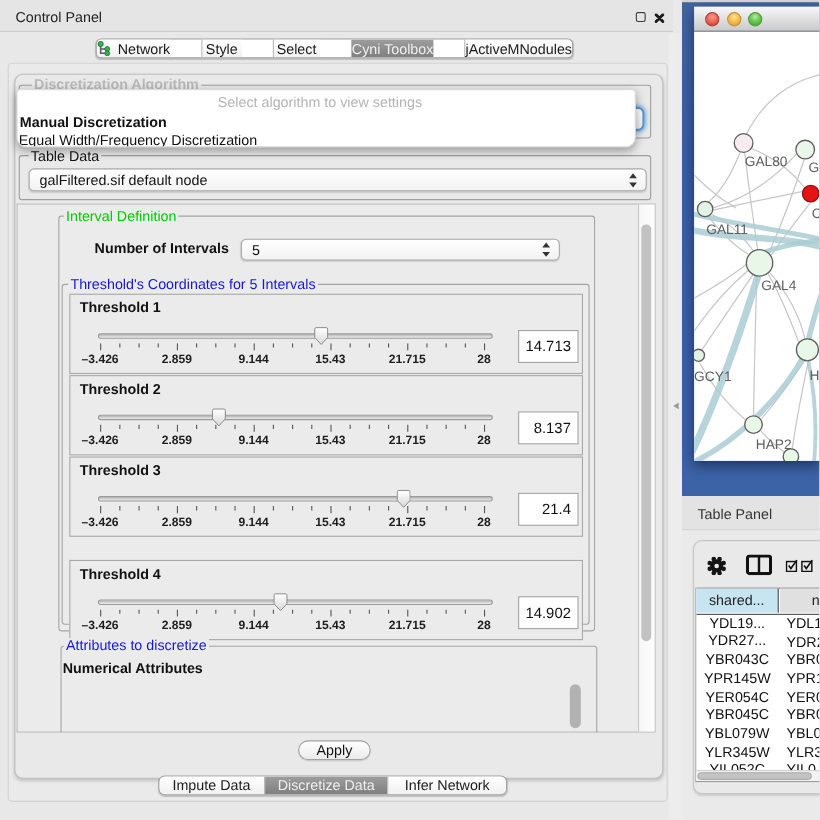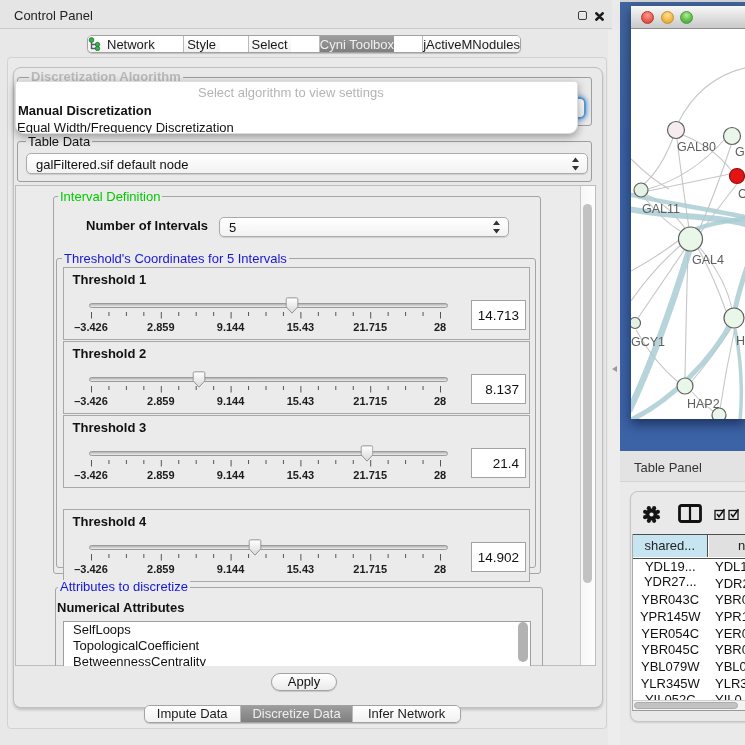--- a/index.html
+++ b/index.html
@@ -270,25 +270,20 @@
   </svg>
   <div class="vbox" style="left:407.5px; top:32px; width:55px; height:30px;">
       <span>14.902</span>
     </div>
 </div>
 
 <div class="abs" style="left:16px; top:580px; width:579px; height:86px; overflow:hidden;">
   <div class="gbox" style="left:38.5px; top:7px; width:488px; height:120px; border-color:#a5a5a5;"></div>
   <div class="gtitle" style="left:42px; top:0px; color:#1616d9; background:#ebebeb;">Attributes to discretize</div>
   <div class="abs" style="left:41px; top:20px; font-size:13px; font-weight:bold; color:#111;">Numerical Attributes</div>
-  <div class="abs" style="left:47px; top:41px; width:468px; height:60px; background:#fff; border:1px solid #9e9e9e;">
-    <div style="height:16px; line-height:16px; font-size:13px; color:#111; padding-left:9px;">SelfLoops</div>
-    <div style="height:16px; line-height:16px; font-size:13px; color:#111; padding-left:9px;">TopologicalCoefficient</div>
-    <div style="height:16px; line-height:16px; font-size:13px; color:#111; padding-left:9px;">BetweennessCentrality</div>
-  </div>
   <div class="abs" style="left:502px; top:41.5px; width:10px; height:40px; background:#b2b2b2; border-radius:5px;"></div>
 </div>
 
 <div class="abs" style="left:271px; top:673px; width:66px; height:18px; border:1px solid #a2a2a2; border-radius:9px; background:linear-gradient(#ffffff,#ebebeb); box-shadow:0 1px 1px rgba(0,0,0,0.15); text-align:center; line-height:16px; font-size:13px; color:#111;">Apply</div>
 
 <div class="seg" style="left:143.5px; top:704.5px; width:317.5px; height:18.5px; border-radius:6px;">
   <div class="s" style="width:96px;">Impute Data</div>
   <div class="s sel" style="width:113px;">Discretize Data</div>
   <div class="s" style="width:108.5px;">Infer Network</div>
 </div>

